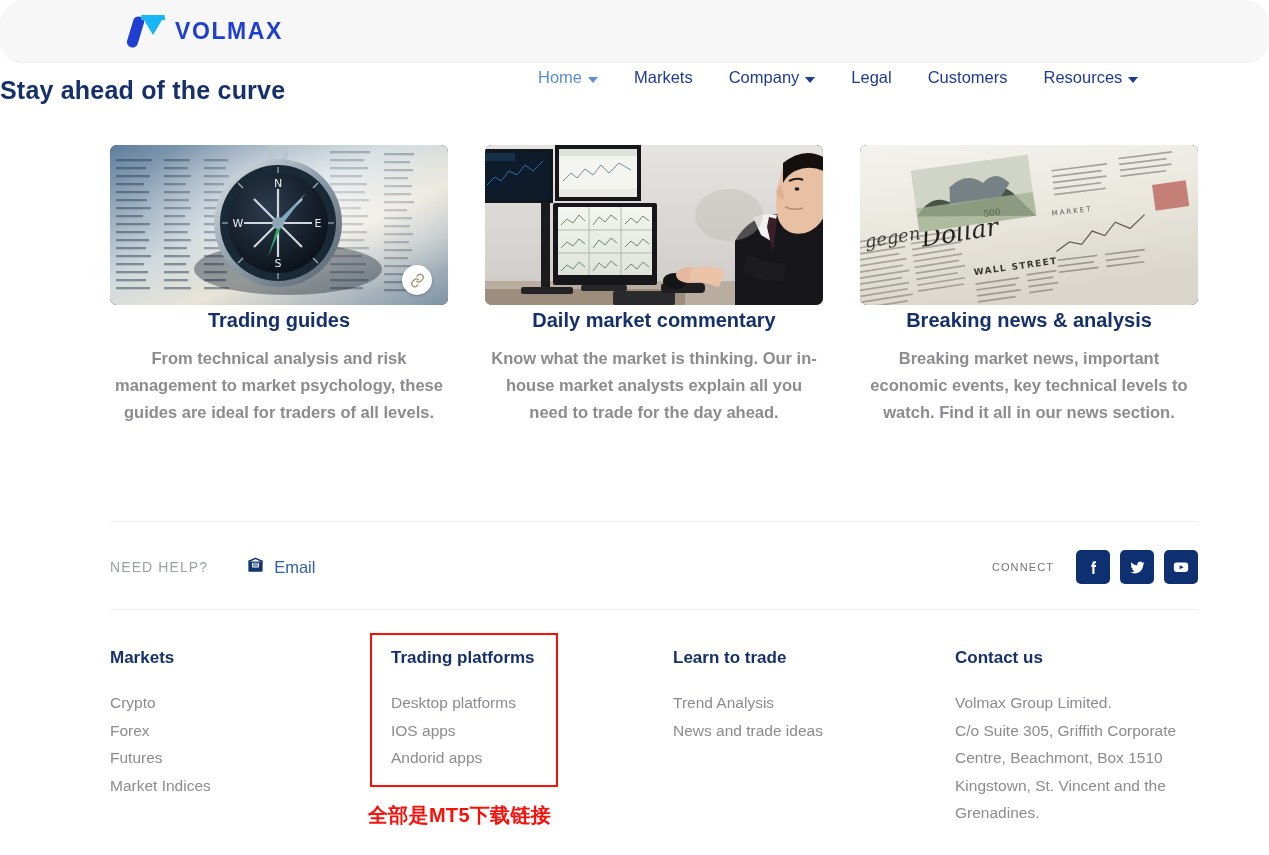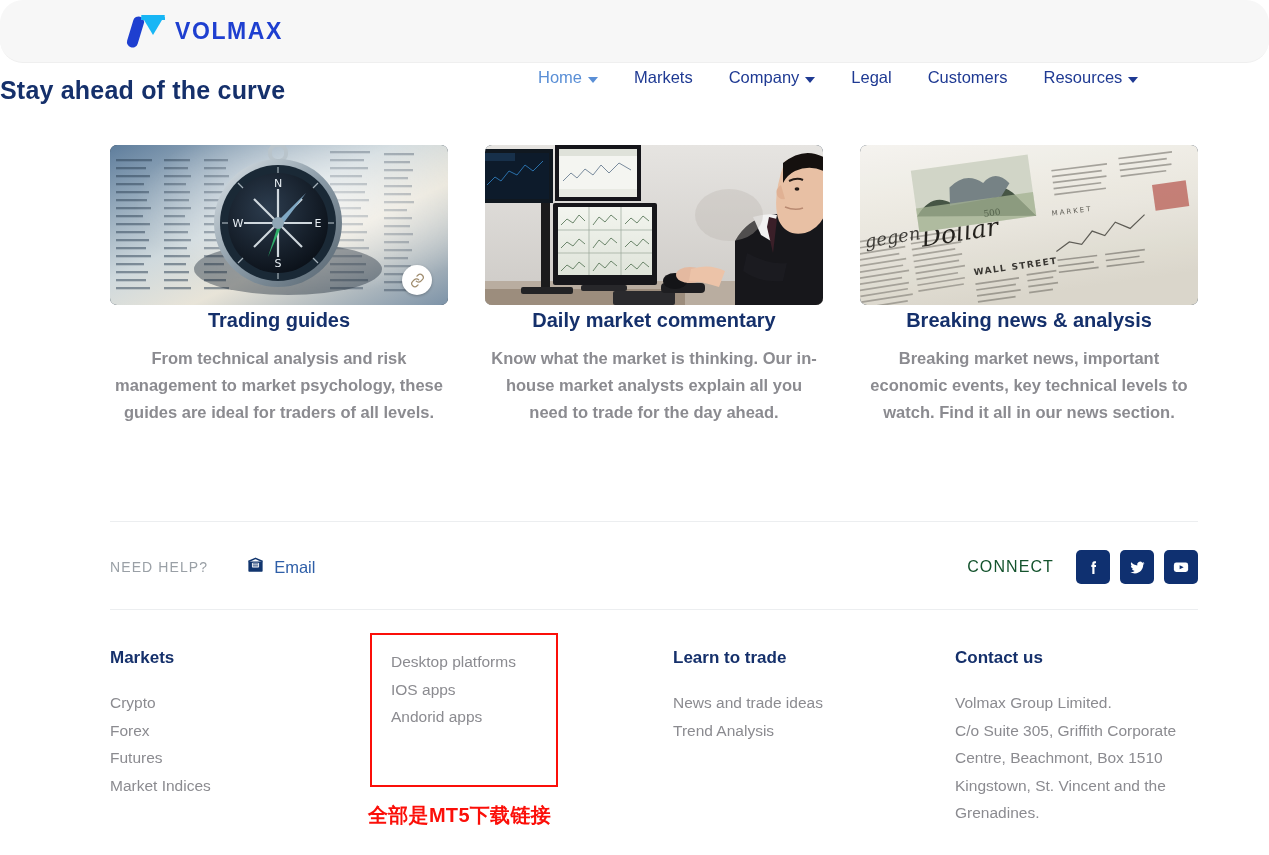--- a/index.html
+++ b/index.html
@@ -130,21 +130,21 @@
   .email-link {
     display: flex; align-items: center; gap: 9px;
     margin-left: 38px; cursor: pointer;
   }
   .email-label {
     font-size: 16.5px; color: #2f5fa8;
   }
   .connect-wrap {
     margin-left: auto; display:flex; align-items:center; gap: 22px;
   }
-  .connect-label { font-size: 16px; color: #14532d; letter-spacing: 1.1px; }
+  .connect-label { font-size: 11px; color: #737373; letter-spacing: 1.1px; }
   .social-row { display:flex; gap: 10px; }
   .social {
     width: 34px; height: 34px; border-radius: 5px;
     background: #0f3070;
     display:flex; align-items:center; justify-content:center;
     cursor: pointer;
   }
 
   
   .footer {
@@ -619,32 +619,33 @@
       <h4>Markets</h4>
       <ul>
         <li>Crypto</li>
         <li>Forex</li>
         <li>Futures</li>
         <li>Market Indices</li>
       </ul>
     </div>
 
     <div class="fcol c2">
+      <h4>Trading platforms</h4>
       <ul>
         <li>Desktop platforms</li>
         <li>IOS apps</li>
         <li>Andorid apps</li>
       </ul>
     </div>
 
     <div class="fcol c3">
       <h4>Learn to trade</h4>
       <ul>
+        <li>Trend Analysis</li>
         <li>News and trade ideas</li>
-        <li>Trend Analysis</li>
       </ul>
     </div>
 
     <div class="fcol c4">
       <h4>Contact us</h4>
       <ul class="addr">
         <li>Volmax Group Limited.</li>
         <li>C/o Suite 305, Griffith Corporate</li>
         <li>Centre, Beachmont, Box 1510</li>
         <li>Kingstown, St. Vincent and the</li>

